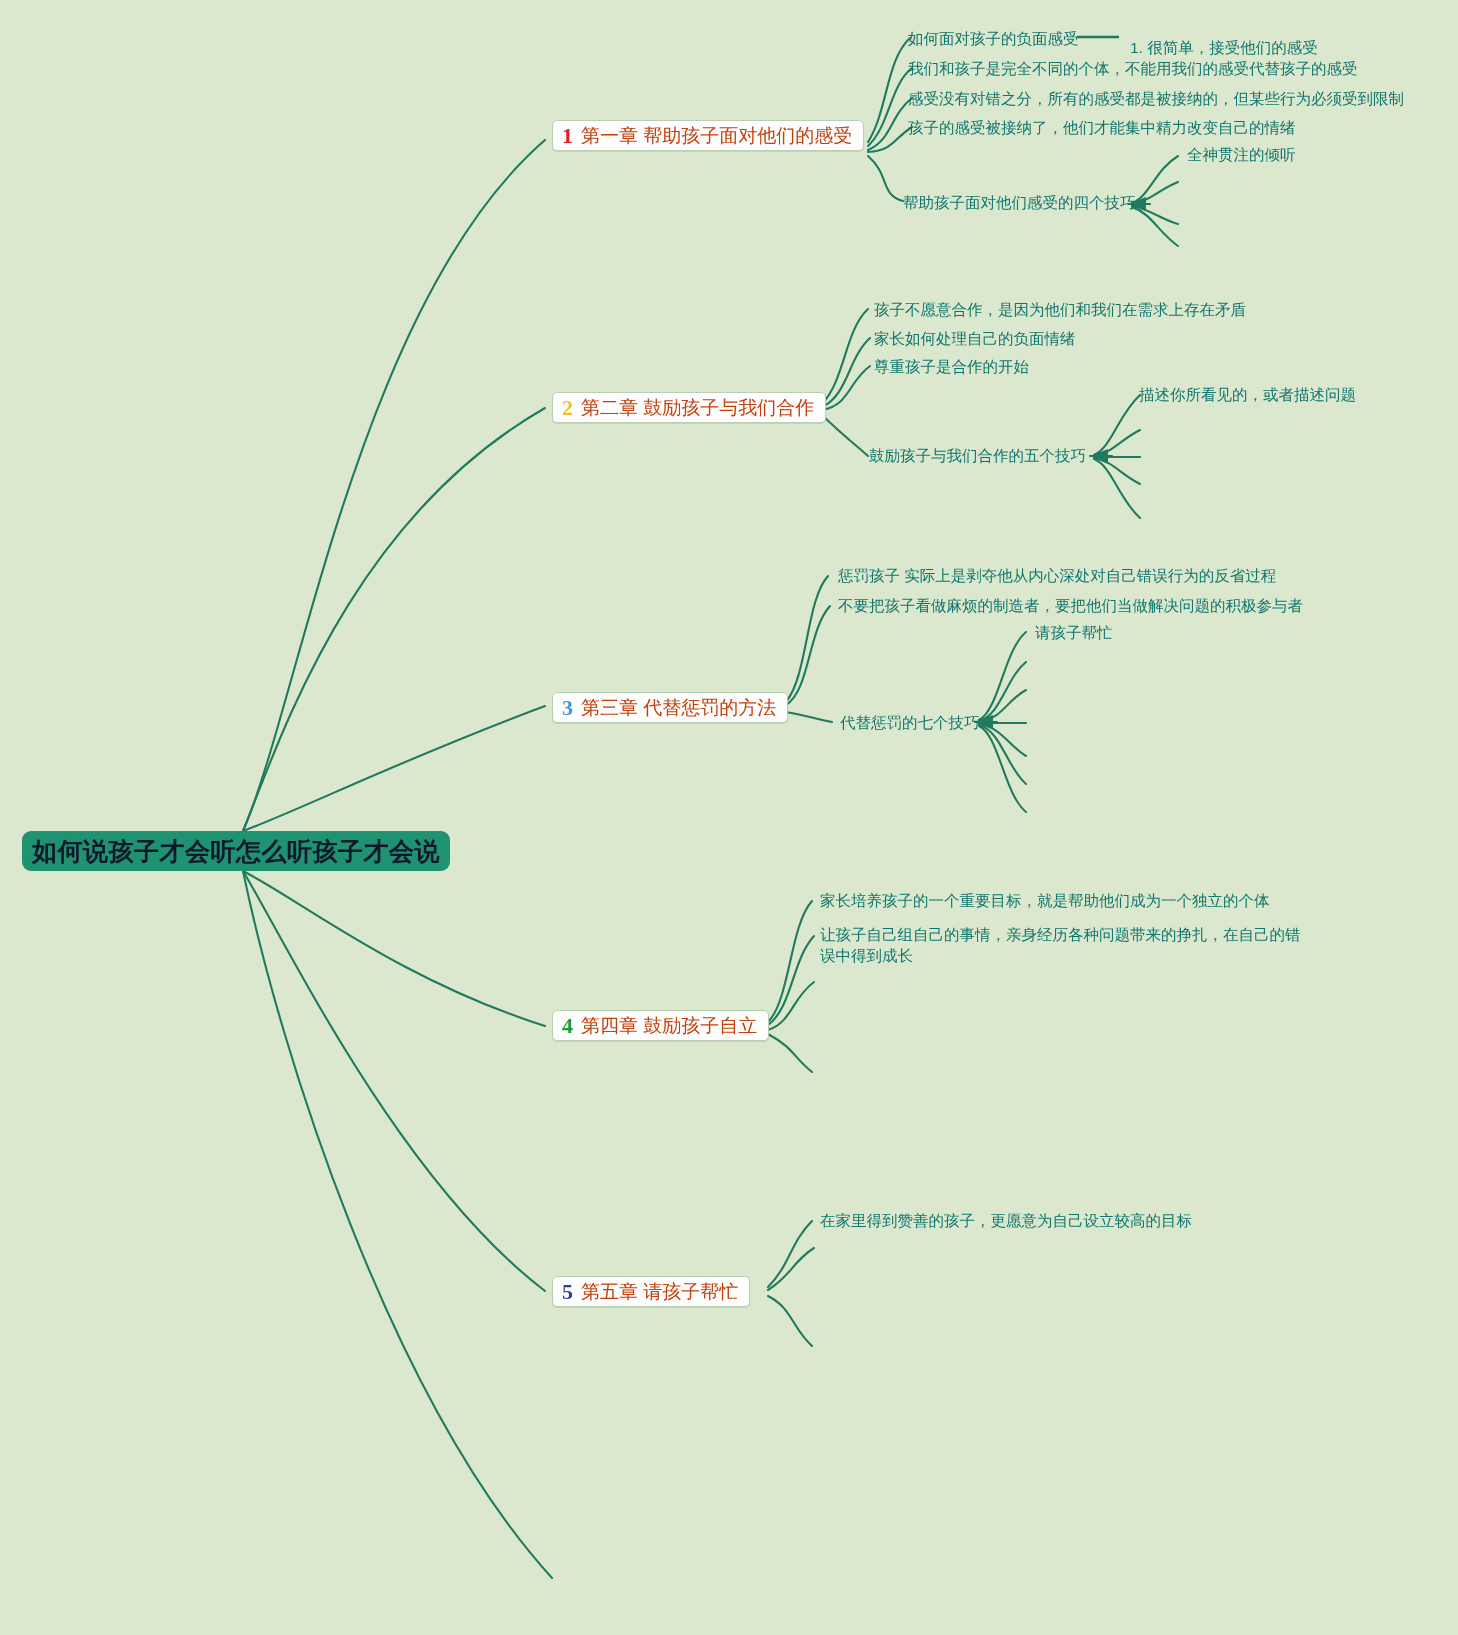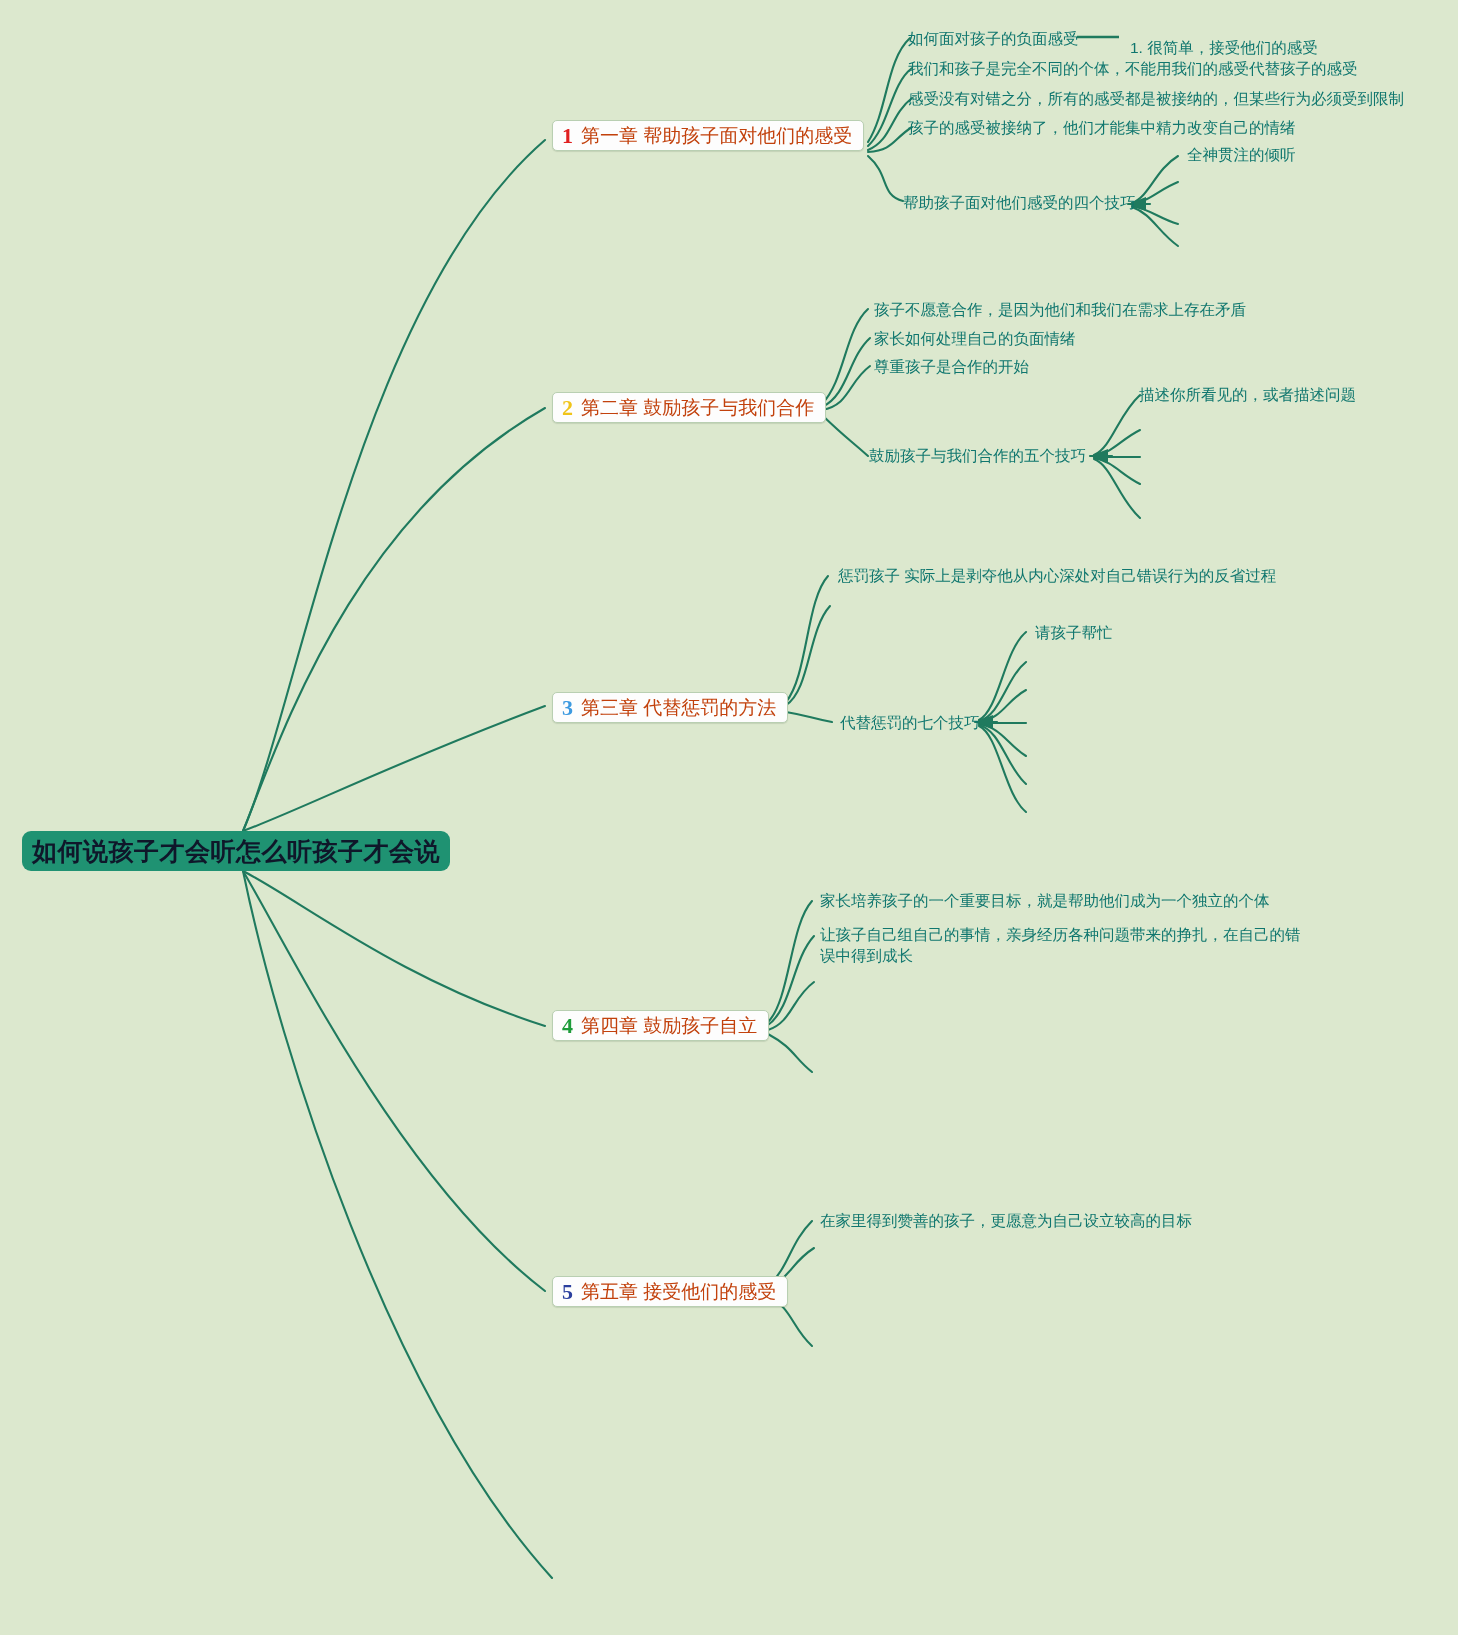--- a/index.html
+++ b/index.html
@@ -185,31 +185,32 @@
   <div class="leaf" style="left:874px; top:356px;">尊重孩子是合作的开始</div>
   <div class="leaf" style="left:869px; top:445px;">鼓励孩子与我们合作的五个技巧</div>
   <div class="leaf" style="left:1139px; top:384px;">描述你所看见的，或者描述问题</div>
 
   <div class="chapter-node" style="left:552px; top:692px;">
     <span class="num" style="color: rgb(61, 154, 224);">3</span>
     <span class="title">第三章 代替惩罚的方法</span>
   </div>
 
   <div class="leaf" style="left:838px; top:565px;">惩罚孩子 实际上是剥夺他从内心深处对自己错误行为的反省过程</div>
+  <div class="leaf" style="left:838px; top:595px;">不要把孩子看做麻烦的制造者，要把他们当做解决问题的积极参与者</div>
   <div class="leaf" style="left:840px; top:712px;">代替惩罚的七个技巧</div>
   <div class="leaf" style="left:1035px; top:622px;">请孩子帮忙</div>
 
   <div class="chapter-node" style="left:552px; top:1010px;">
     <span class="num" style="color: rgb(30, 156, 58);">4</span>
     <span class="title">第四章 鼓励孩子自立</span>
   </div>
 
   <div class="leaf" style="left:820px; top:890px;">家长培养孩子的一个重要目标，就是帮助他们成为一个独立的个体</div>
   <div class="leaf wrap" style="left:820px; top:924px; width:490px;">让孩子自己组自己的事情，亲身经历各种问题带来的挣扎，在自己的错误中得到成长</div>
 
   <div class="chapter-node" style="left:552px; top:1276px;">
     <span class="num" style="color: rgb(43, 63, 158);">5</span>
-    <span class="title">第五章 接受他们的感受</span>
+    <span class="title">第五章 请孩子帮忙</span>
   </div>
 
   <div class="leaf" style="left:820px; top:1210px;">在家里得到赞善的孩子，更愿意为自己设立较高的目标</div>
 
 </div>
 
 </body></html>

